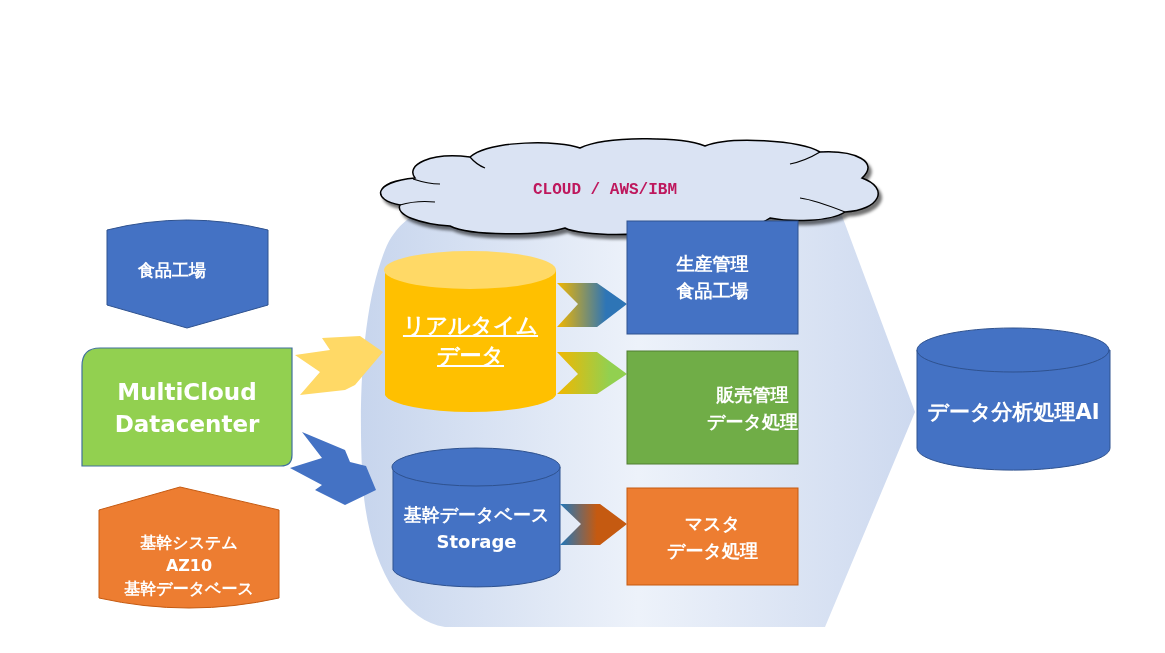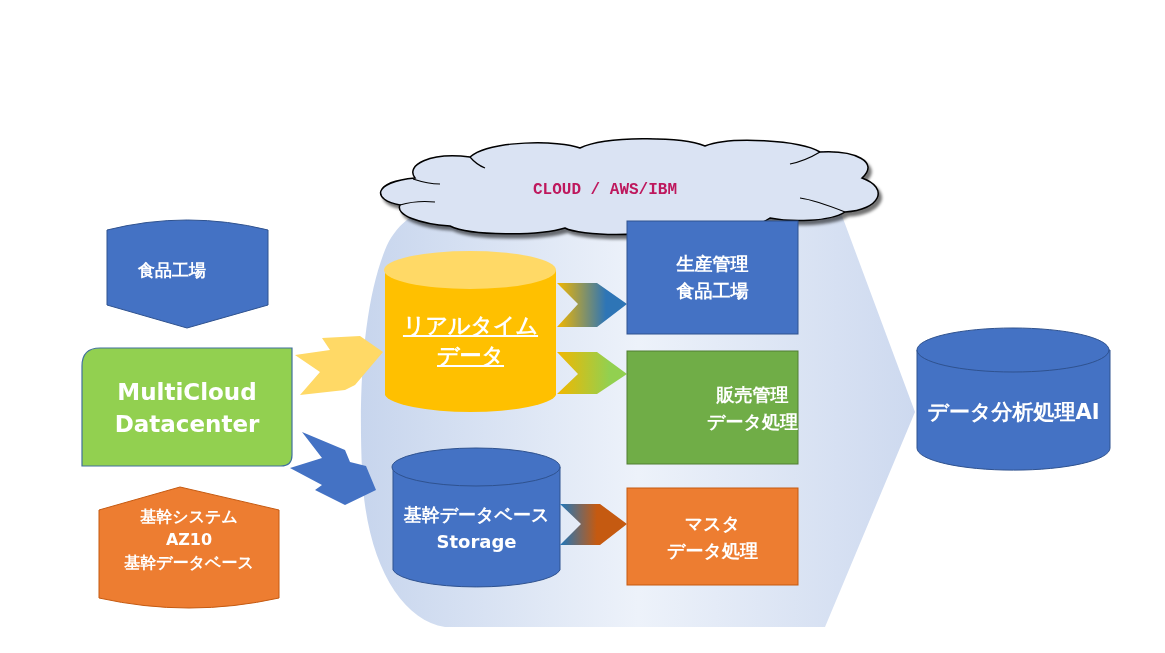--- a/index.html
+++ b/index.html
@@ -107,21 +107,21 @@
     <rect x="627" y="351" width="171" height="113" fill="#70AD47" stroke="#507E32" stroke-width="1"></rect>
     <rect x="627" y="488" width="171" height="97" fill="#ED7D31" stroke="#C55A11" stroke-width="1"></rect>
   </svg>
 
 
   <div id="cloud-label" class="lbl" style="left:460px;top:172px;width:290px;height:36px;">CLOUD / AWS/IBM</div>
 
   <div class="lbl" style="left:107px;top:250px;width:130px;height:40px;font-size:17px;">食品工場</div>
   <div class="lbl" style="left:82px;top:366px;width:210px;height:84px;font-size:23px;line-height:32px;">MultiCloud
 Datacenter</div>
-  <div class="lbl" style="left:99px;top:498px;width:180px;height:82px;font-size:16px;line-height:23px;">基幹システム
+  <div class="lbl" style="left:99px;top:524px;width:180px;height:82px;font-size:16px;line-height:23px;">基幹システム
 AZ10
 基幹データベース</div>
 
   <div class="lbl" style="left:385px;top:306px;width:171px;height:70px;font-size:22px;line-height:30px;text-decoration:underline;">リアルタイム
 データ</div>
   <div class="lbl" style="left:393px;top:497px;width:167px;height:62px;font-size:18px;line-height:27px;">基幹データベース
 Storage</div>
   <div class="lbl" style="left:917px;top:392px;width:193px;height:40px;font-size:21px;">データ分析処理AI</div>
 
   <div class="lbl" style="left:627px;top:245px;width:171px;height:64px;font-size:18px;line-height:27px;">生産管理

